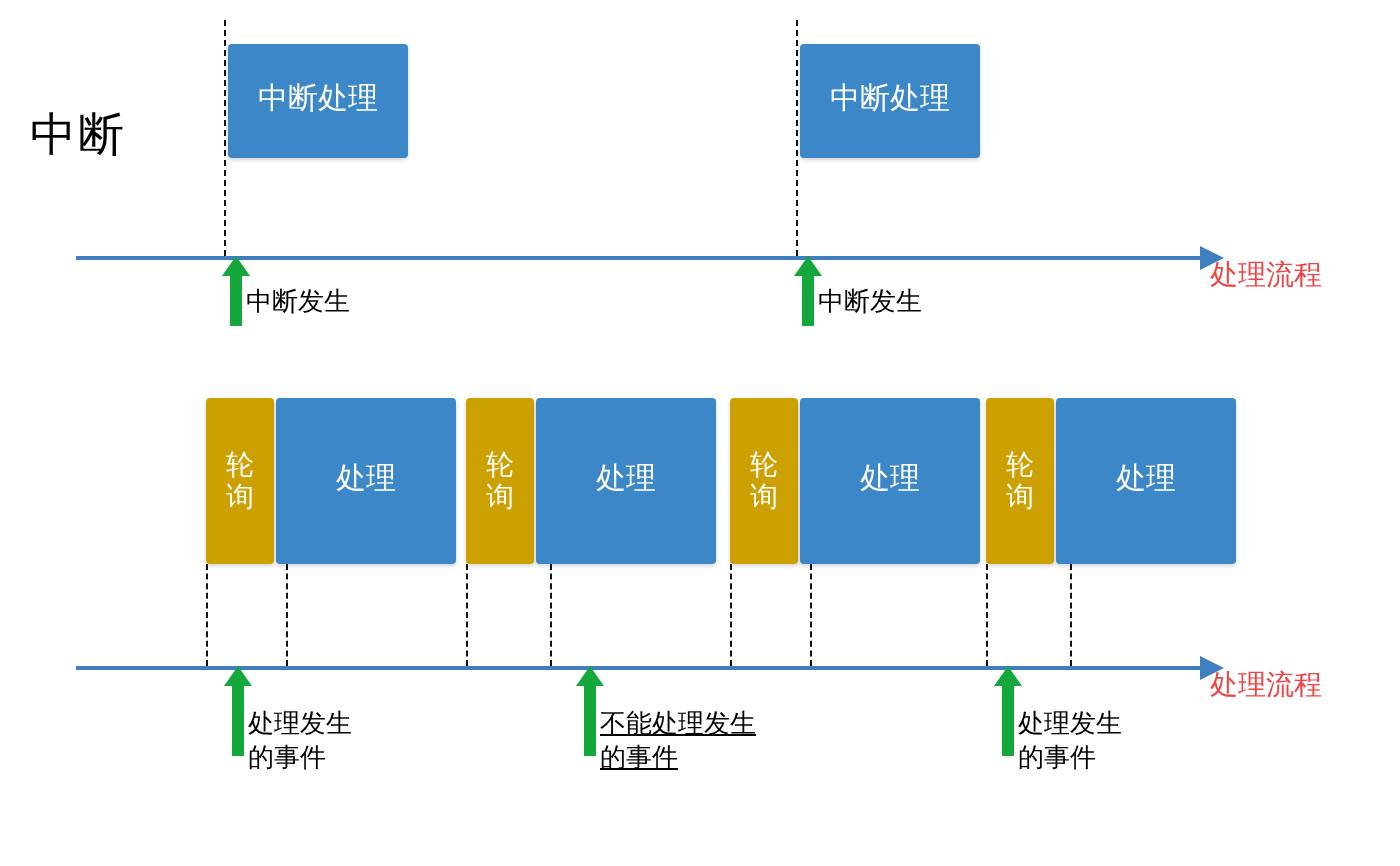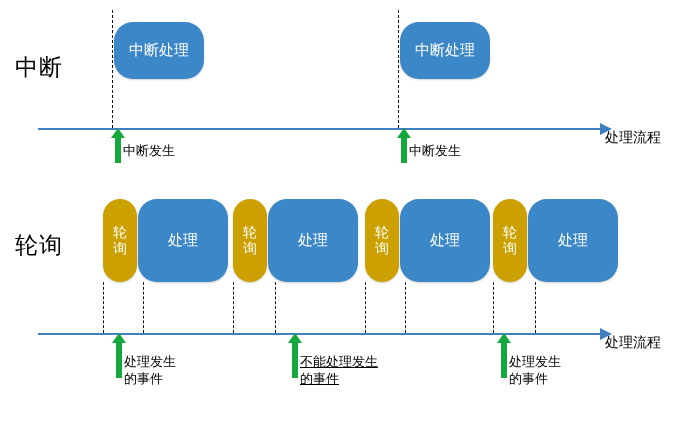--- a/index.html
+++ b/index.html
@@ -17,21 +17,21 @@
     position:absolute;
     font-size:23px;
     color:#000000;
     letter-spacing:1px;
     white-space:nowrap;
   }
 
   
   .box{
     position:absolute;
-    border-radius:19px;
+    border-radius:2px;
     display:flex;
     align-items:center;
     justify-content:center;
     color:#ffffff;
     font-size:15px;
     line-height:1.08;
     text-align:center;
     box-sizing:border-box;
     box-shadow:0 1px 2px rgba(0,0,0,0.18);
   }
@@ -49,21 +49,21 @@
   .axis-head{
     position:absolute;
     width:0;height:0;
     border-top:6px solid transparent;
     border-bottom:6px solid transparent;
     border-left:12px solid #3f7fbf;
   }
   .axis-caption{
     position:absolute;
     font-size:14px;
-    color:#000000;
+    color:#ef4444;
     white-space:nowrap;
   }
 
   
   .dash{
     position:absolute;
     width:0;
     border-left:1.6px dashed #111111;
   }
 
@@ -116,21 +116,20 @@
       <div class="evt-label" style="left: 123px; top: 142px;">中断发生</div>
       <div class="evt" style="left: 397px; top: 128px; width: 14px; height: 38px;">
         <div class="head"></div>
         <div class="shaft" style="height: 28px;"></div>
       </div>
       <div class="evt-label" style="left: 409px; top: 142px;">中断发生</div>
     </div>
 
   <div class="axis-caption" style="left:605px;top:129px;">处理流程</div>
 
-  <div class="row-label" style="left:15px;top:230px;">轮询</div>
 
   <div id="polling-layer">
       <div class="dash" style="left: 103px; top: 282px; height: 51px;"></div>
       <div class="dash" style="left: 143px; top: 282px; height: 51px;"></div>
       <div class="dash" style="left: 233px; top: 282px; height: 51px;"></div>
       <div class="dash" style="left: 275px; top: 282px; height: 51px;"></div>
       <div class="dash" style="left: 365px; top: 282px; height: 51px;"></div>
       <div class="dash" style="left: 405px; top: 282px; height: 51px;"></div>
       <div class="dash" style="left: 493px; top: 282px; height: 51px;"></div>
       <div class="dash" style="left: 535px; top: 282px; height: 51px;"></div>

